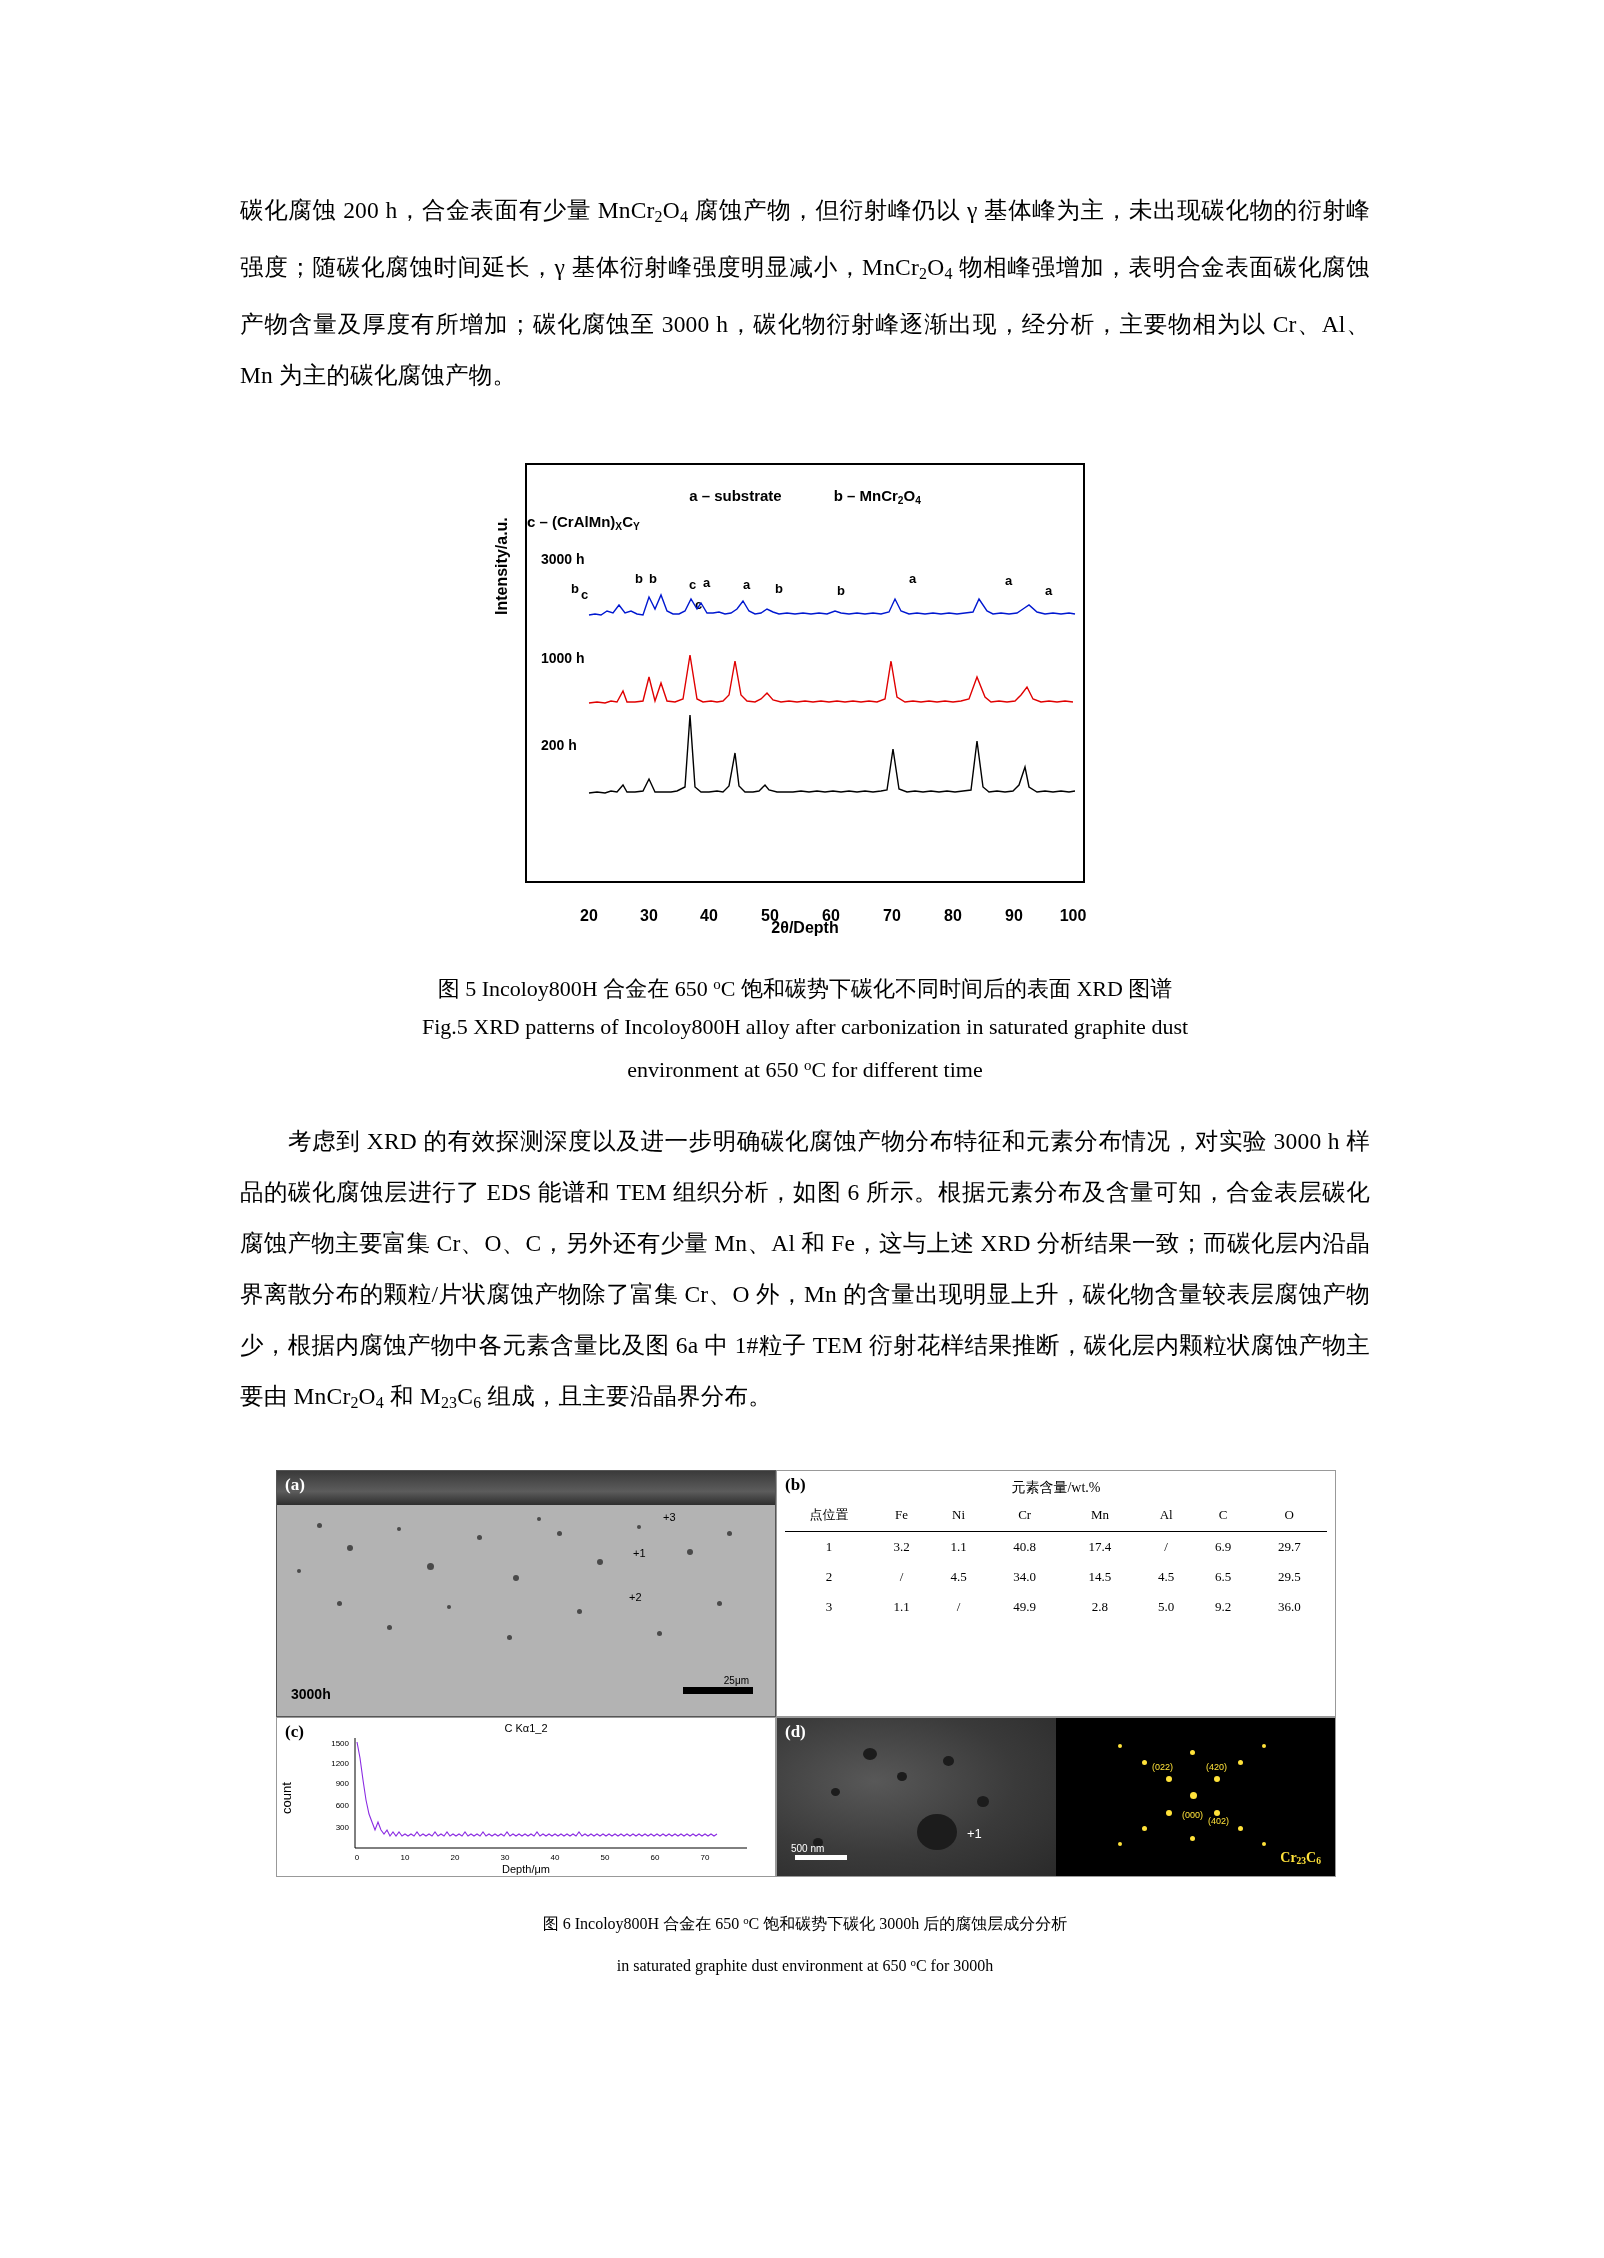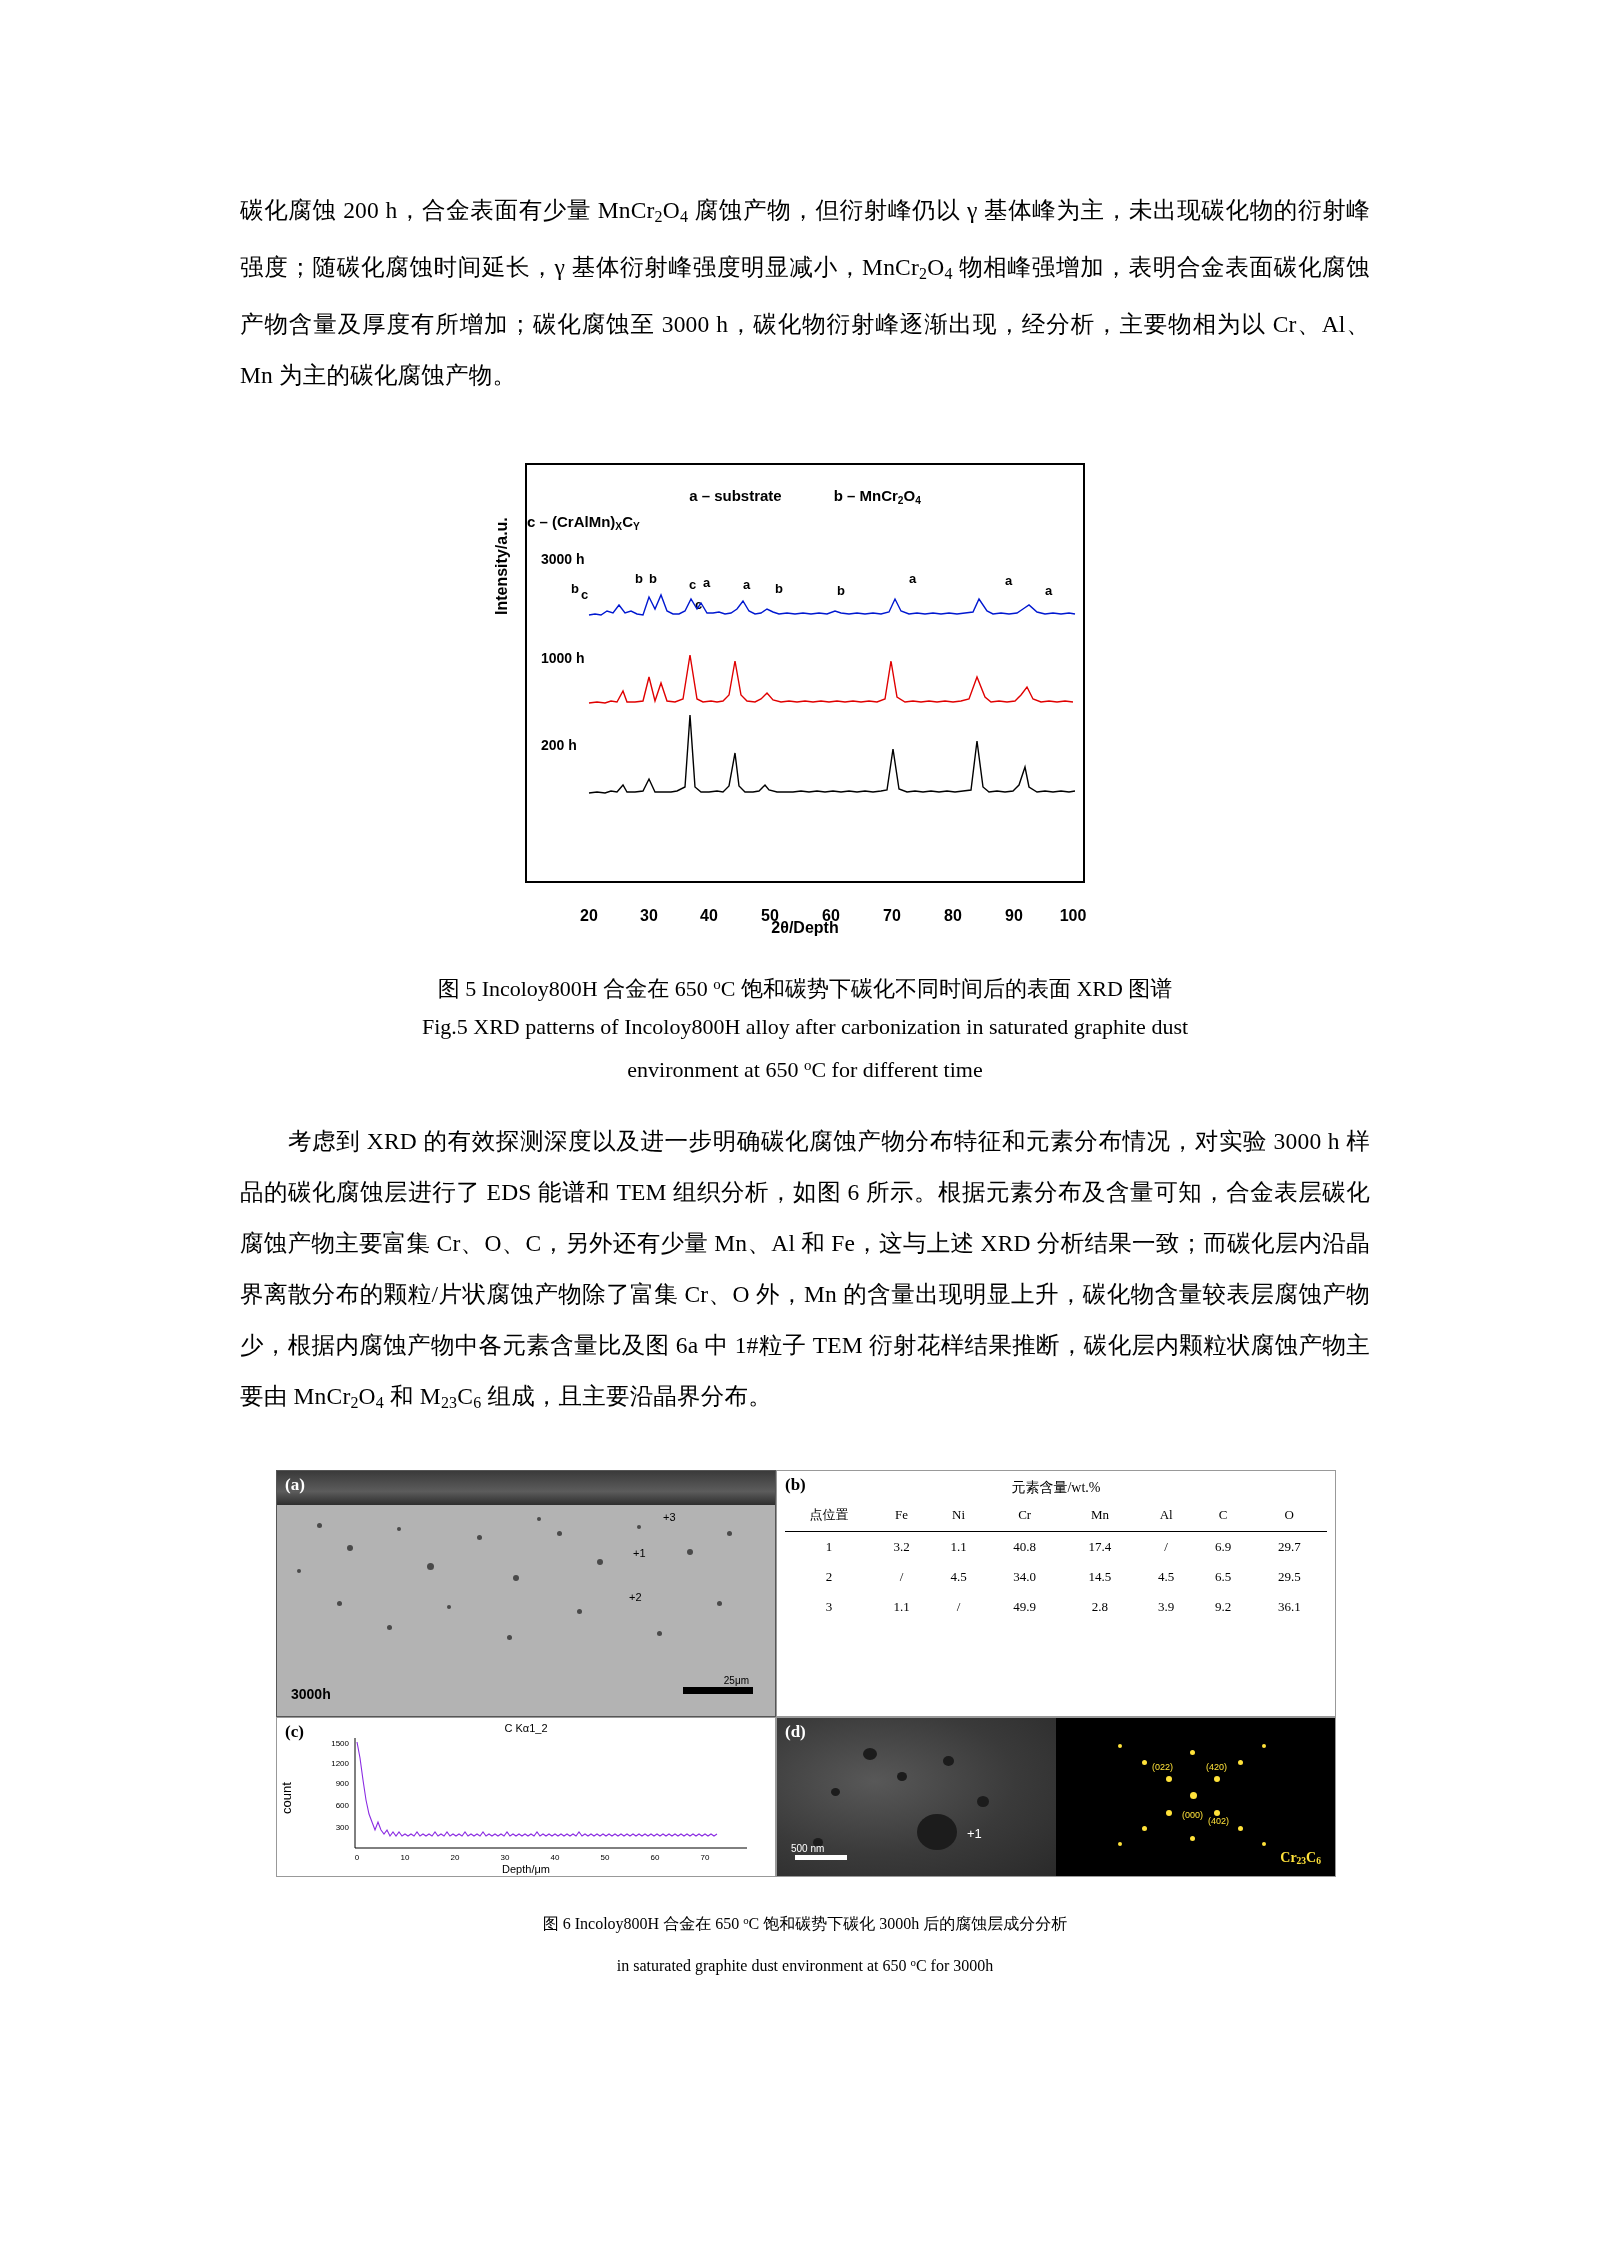--- a/index.html
+++ b/index.html
@@ -378,23 +378,23 @@
                 <td>4.5</td>
                 <td>6.5</td>
                 <td>29.5</td>
               </tr>
               <tr>
                 <td>3</td>
                 <td>1.1</td>
                 <td>/</td>
                 <td>49.9</td>
                 <td>2.8</td>
-                <td>3.9</td>
+                <td>5.0</td>
                 <td>9.2</td>
-                <td>36.1</td>
+                <td>36.0</td>
               </tr>
             </tbody>
           </table>
         </div>
       </div>
 
       <div class="fig6-row">
 
         <div class="panel panel-c">
           <div class="panel-tag" style="left:8px; top:4px;">(c)</div>

